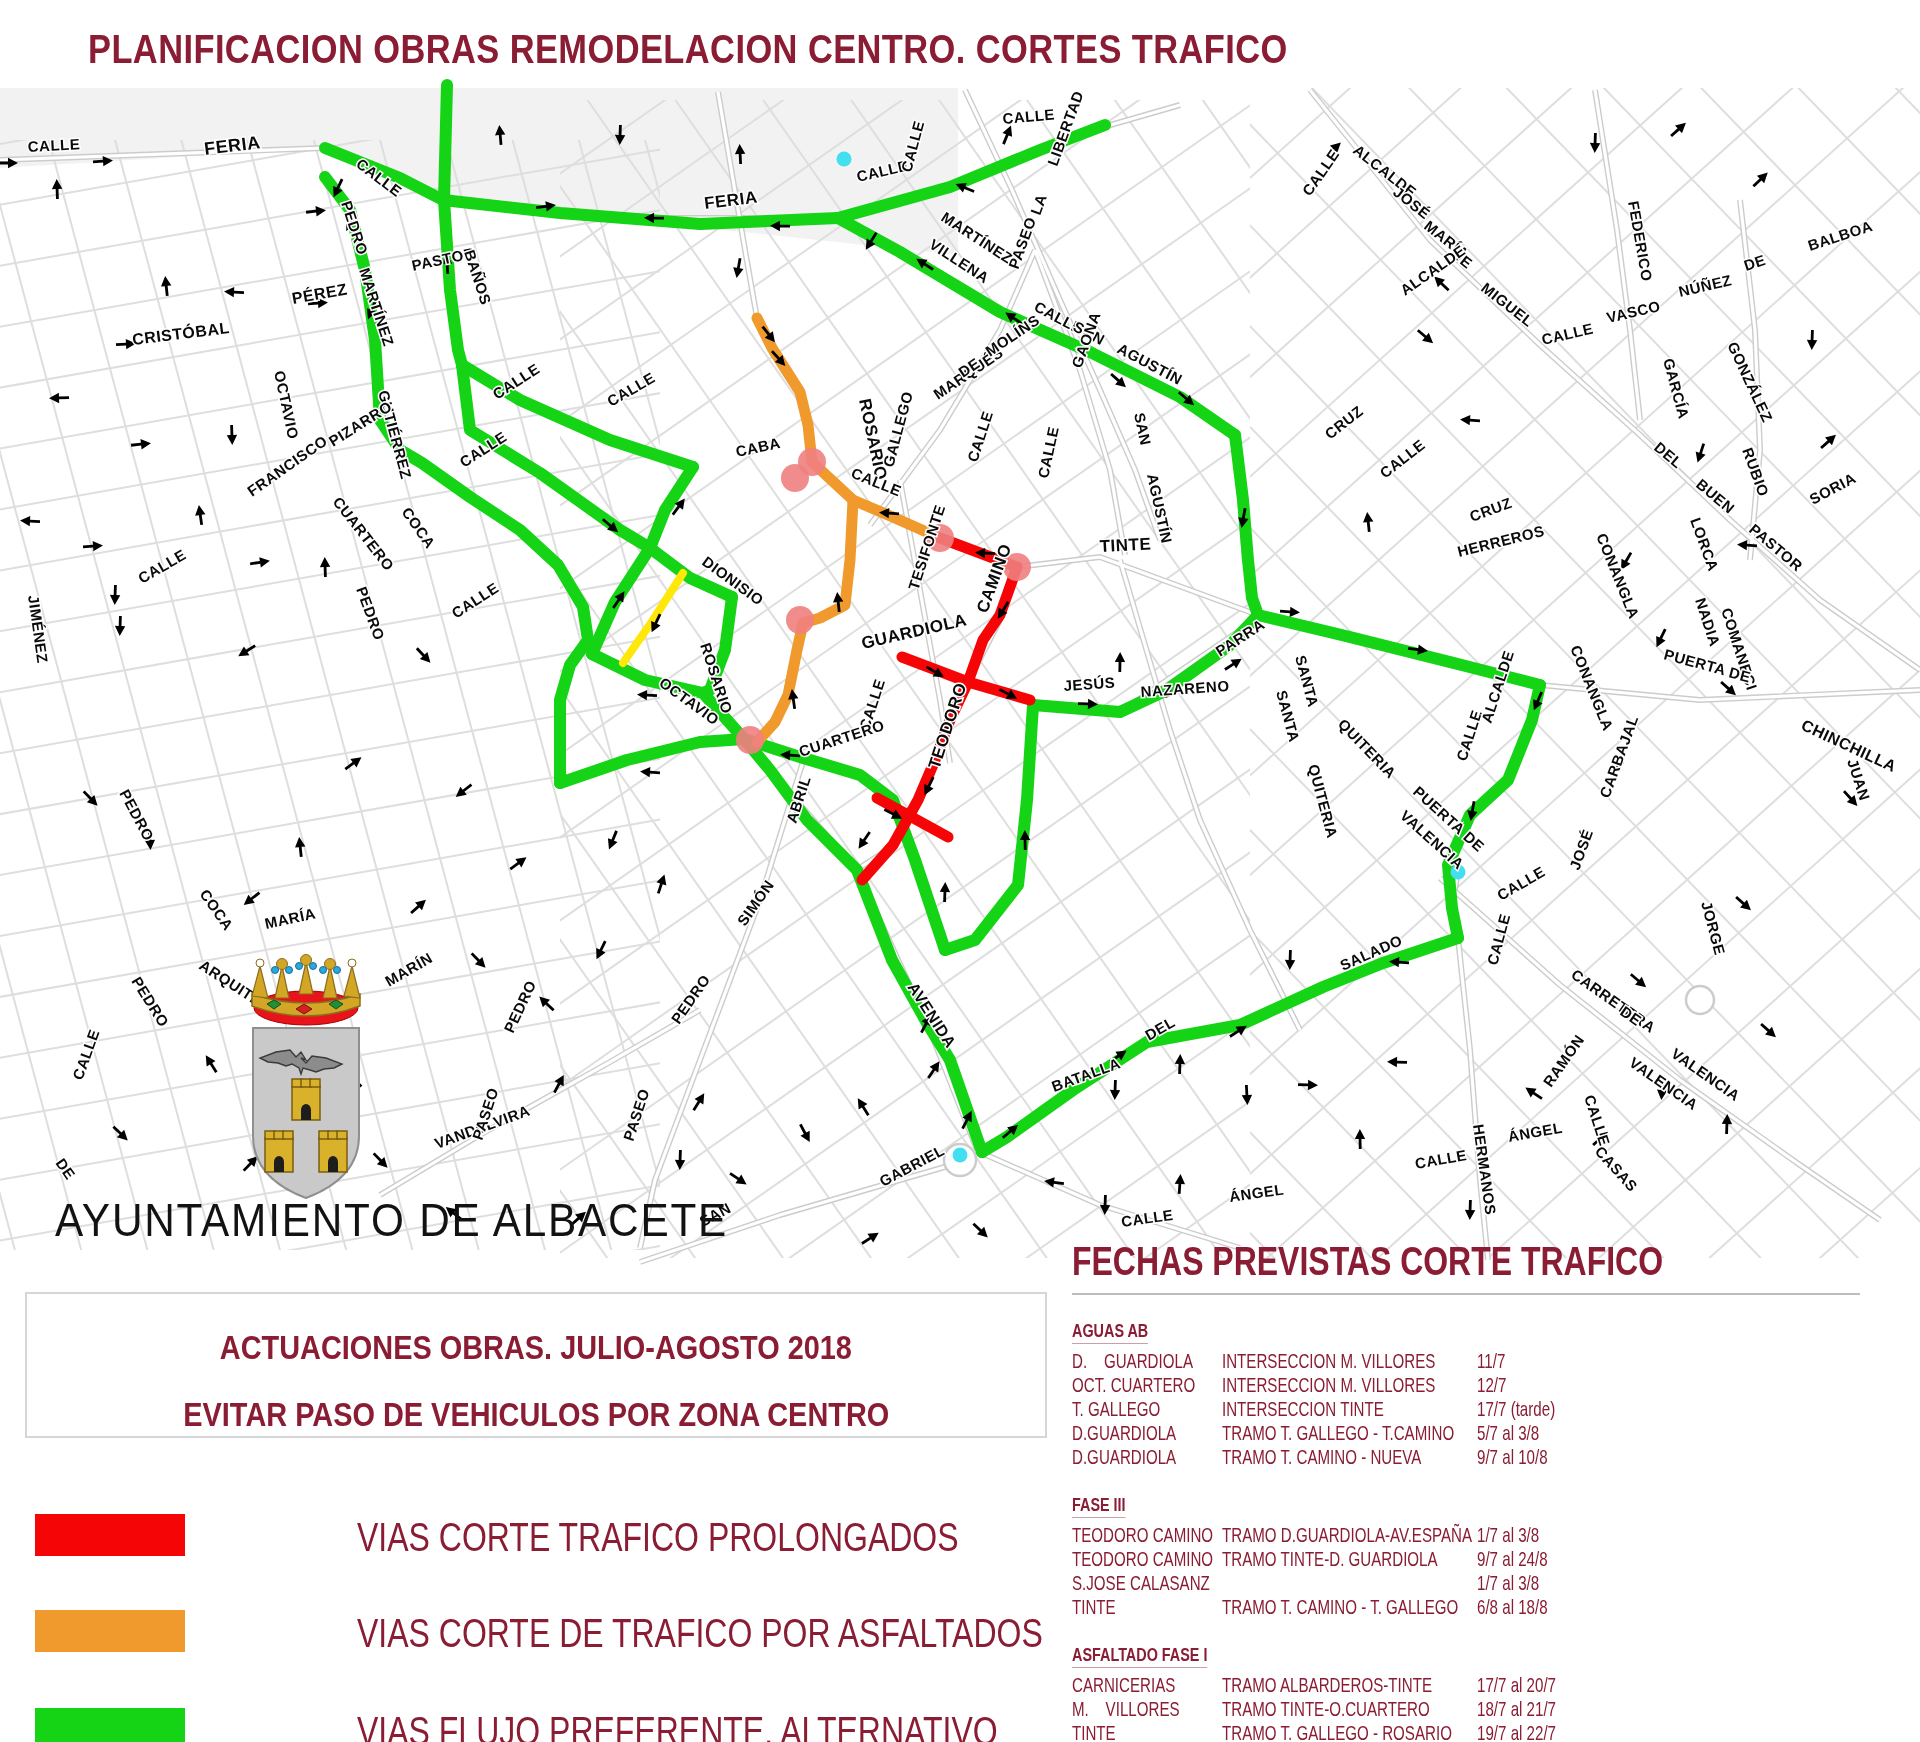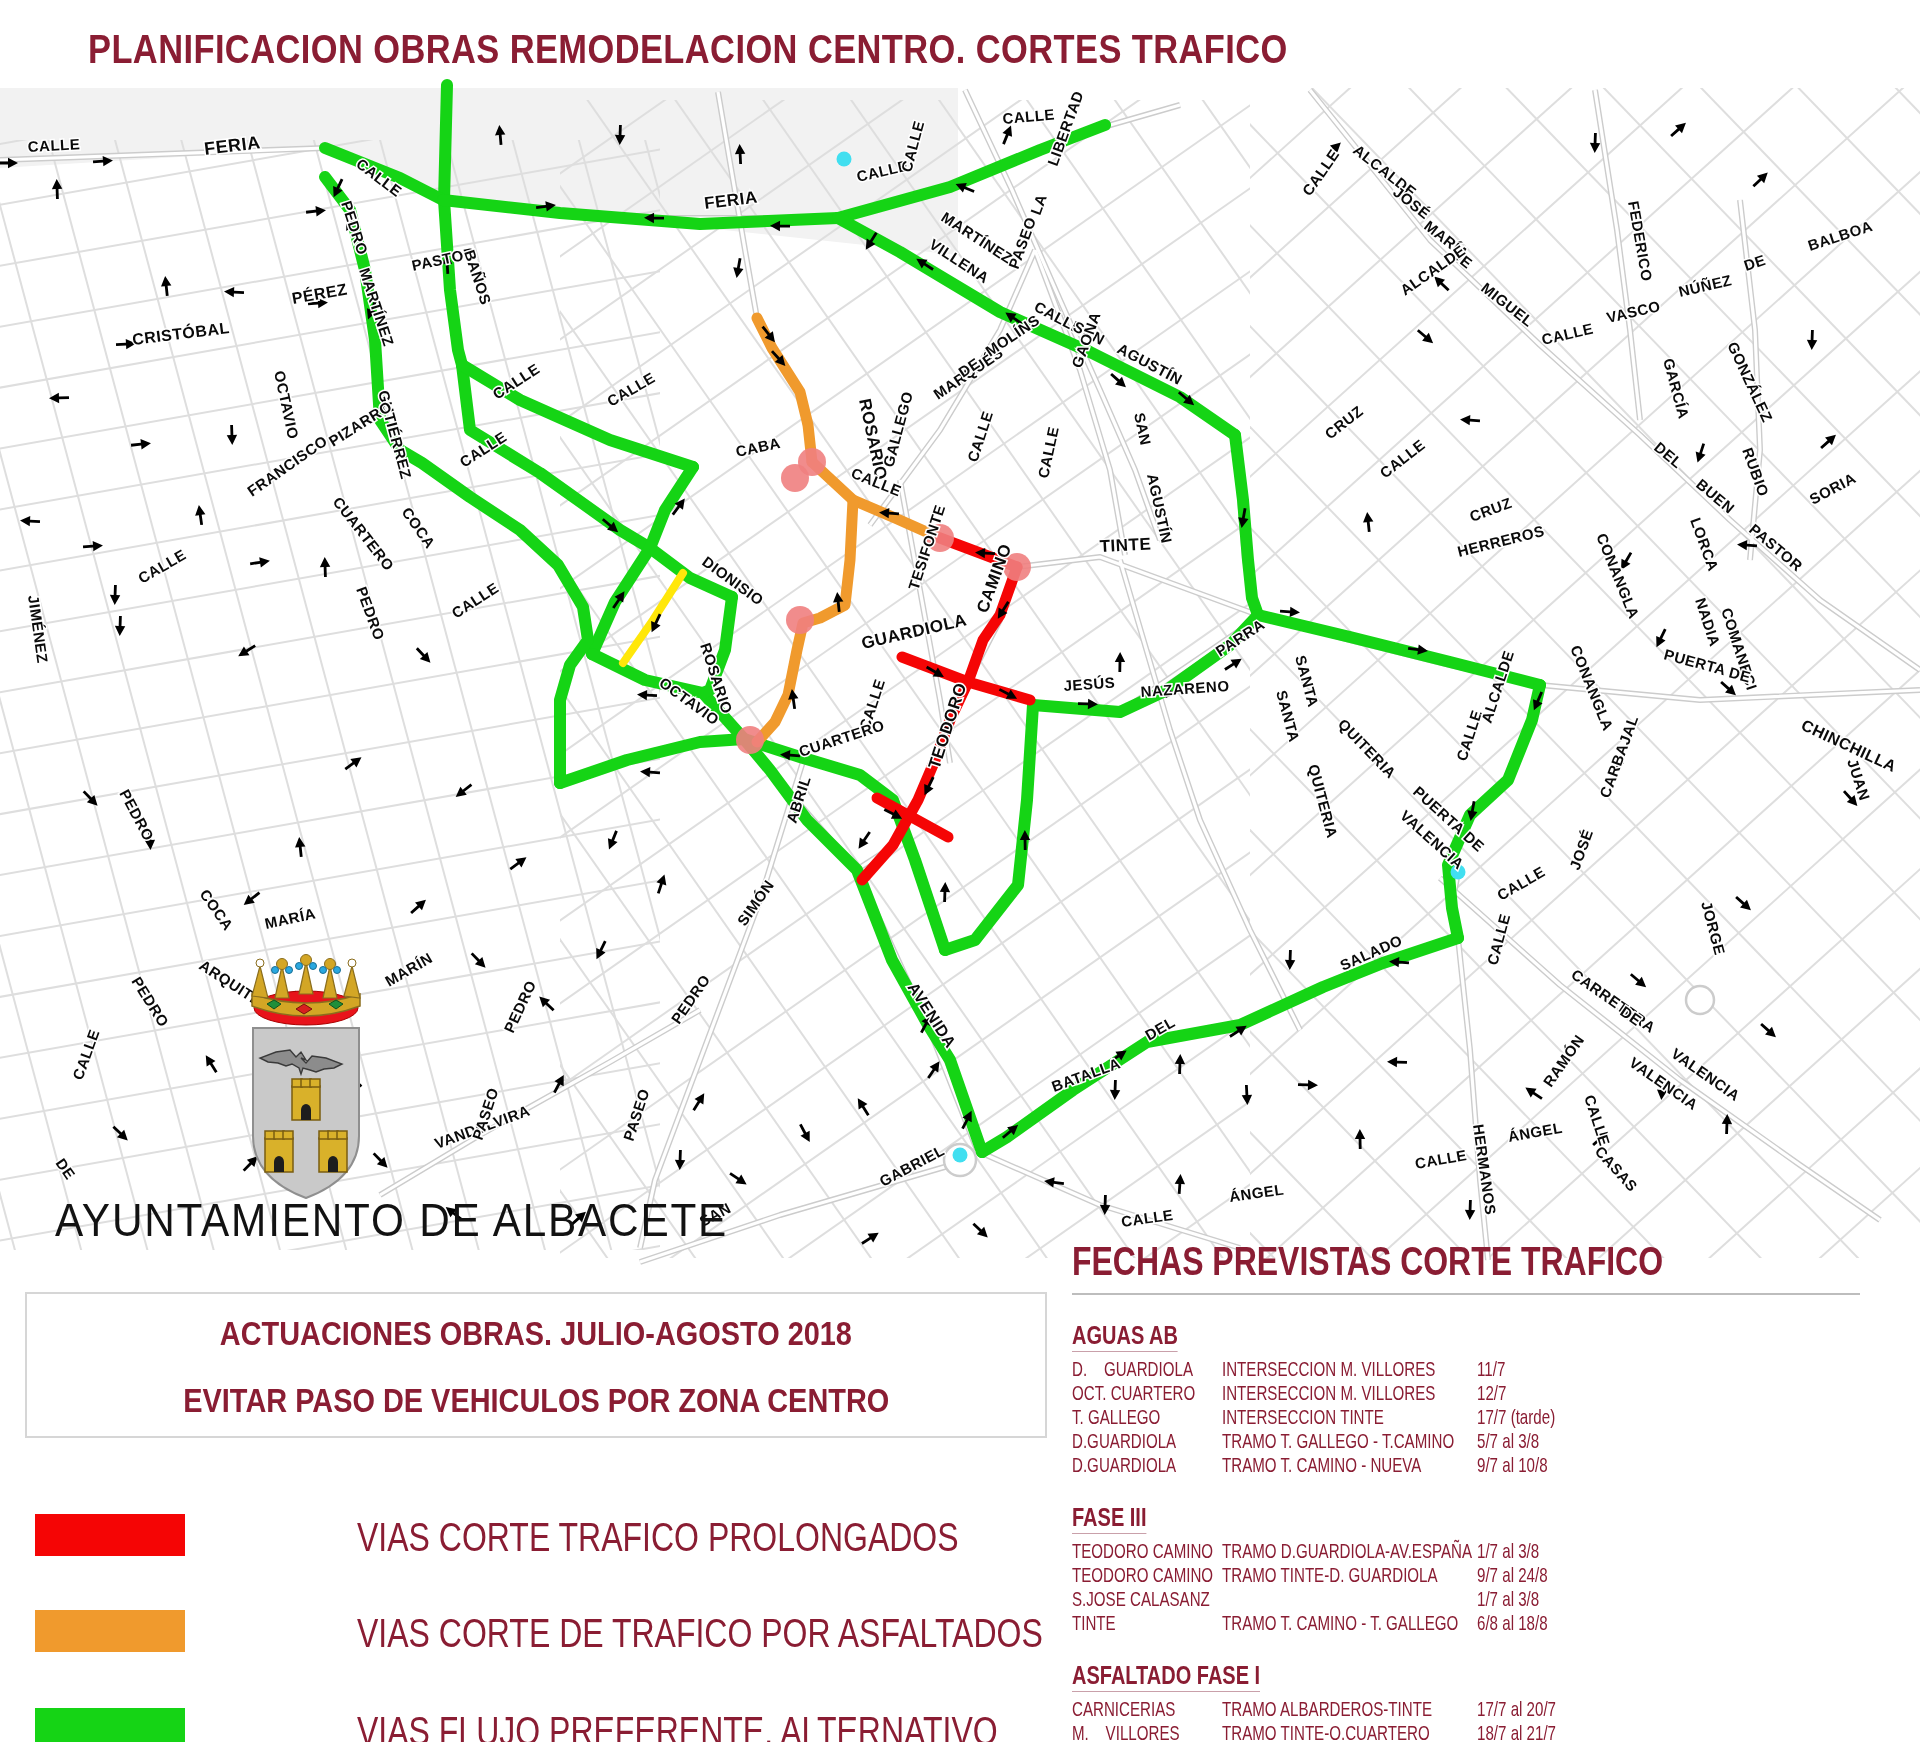--- a/index.html
+++ b/index.html
@@ -7,30 +7,30 @@
        font-family:"Liberation Sans","DejaVu Sans",sans-serif;}
   #map-svg{position:absolute;left:0;top:0;z-index:1;}
   .abs{position:absolute;z-index:3;}
   .maroon{color:#8a1d33;}
   .cond{display:inline-block;transform:scaleX(.8);transform-origin:left center;white-space:pre;}
   #page-title{left:88px;top:26px;font-size:41px;font-weight:bold;letter-spacing:.5px;}
   #org-name{left:30px;top:1192px;font-size:47px;color:#121212;letter-spacing:2px;margin-left:25px;}
   #notice-box{left:25px;top:1292px;width:1018px;height:142px;border:2px solid #d6d6d6;background:#fff;text-align:center;}
   #notice-box .nline{font-size:34px;font-weight:bold;}
   #notice-box .nline .cond{transform-origin:center;transform:scaleX(.85);}
-  .n1{margin-top:20px;} .n2{margin-top:28px;}
+  .n1{margin-top:34px;} .n2{margin-top:28px;}
   .legend-row{position:absolute;left:35px;height:42px;z-index:3;}
   .legend-swatch{position:absolute;left:0;top:0;width:150px;height:42px;}
   .legend-label{position:absolute;left:322px;top:1px;font-size:40px;font-weight:normal;white-space:nowrap;}
   #legend-0{top:1514px;} #legend-1{top:1610px;} #legend-2{top:1708px;}
   #schedule{left:1072px;top:1238px;width:812px;}
   #schedule-title{font-size:41px;font-weight:bold;}
   #schedule-rule{width:788px;height:0;border-bottom:2px solid #bdbdbd;margin-top:8px;}
   .sec{margin-top:26px;}
-  .sec-name{font-size:25px;font-weight:bold;color:#8a1d33;}
+  .sec-name{font-size:18px;font-weight:bold;color:#8a1d33;}
   .sec-name .cond{border-bottom:1px solid #c9a0aa;padding-bottom:1px;}
   .srow{display:grid;grid-template-columns:150px 255px 1fr;font-size:21px;font-weight:normal;color:#8a1d33;line-height:24px;}
   .srow span{display:inline-block;transform:scaleX(.72);transform-origin:left center;white-space:pre;}
   .sec .rows{margin-top:5px;}
 </style>
 </head>
 <body>
 
 <svg id="map-svg" width="1920" height="1742" viewBox="0 0 1920 1742">
     <polygon points="0,88 958,88 958,255 443,200 325,148 0,168" fill="#f2f2f2"></polygon>

